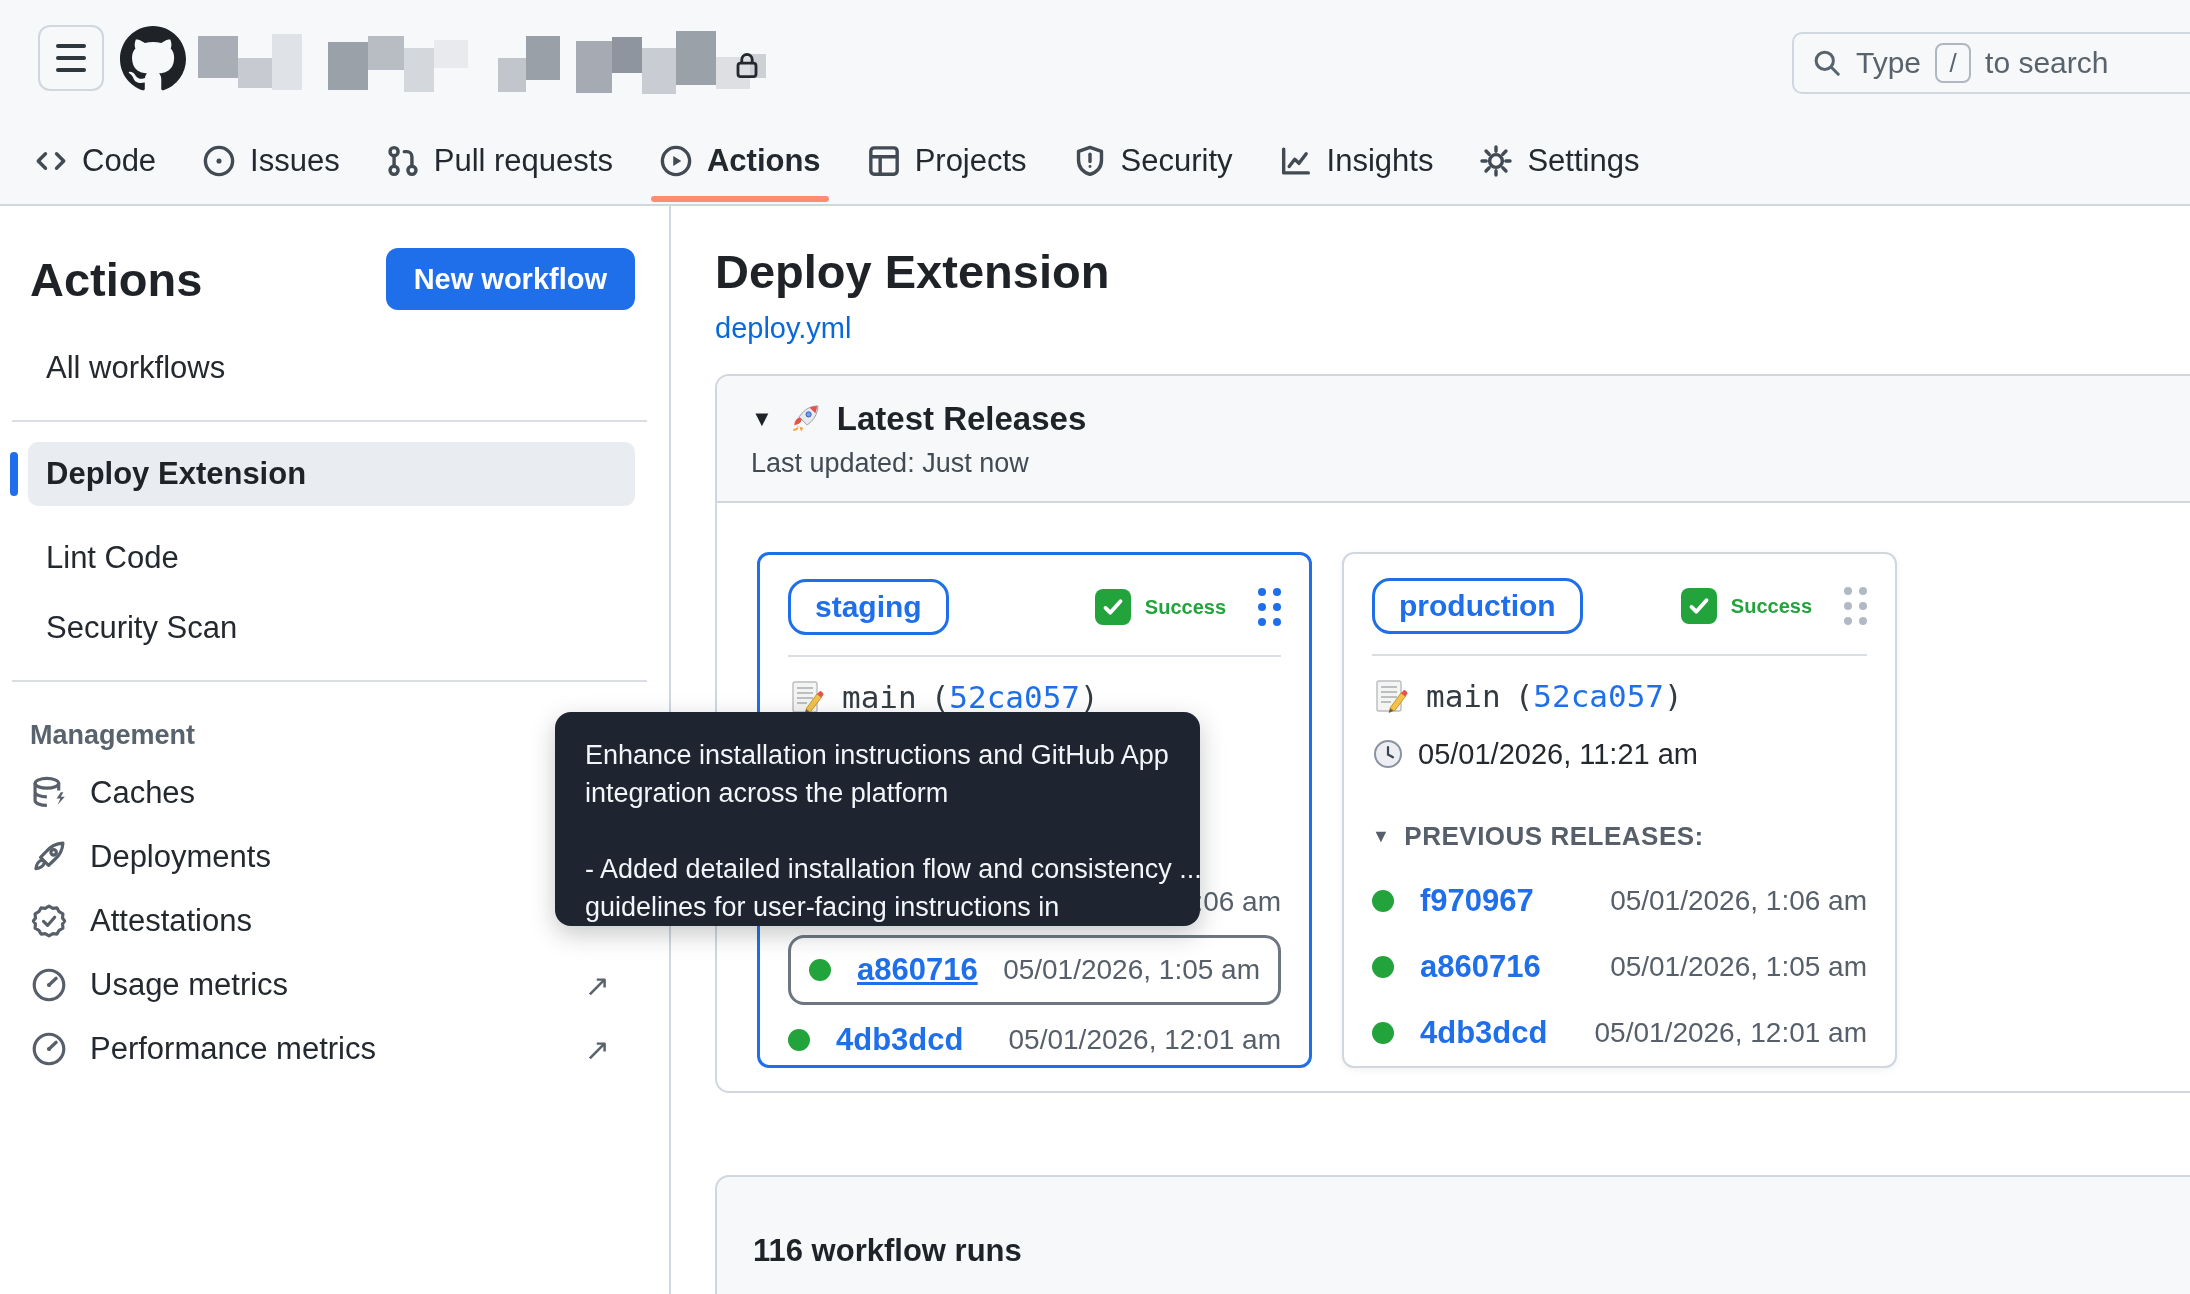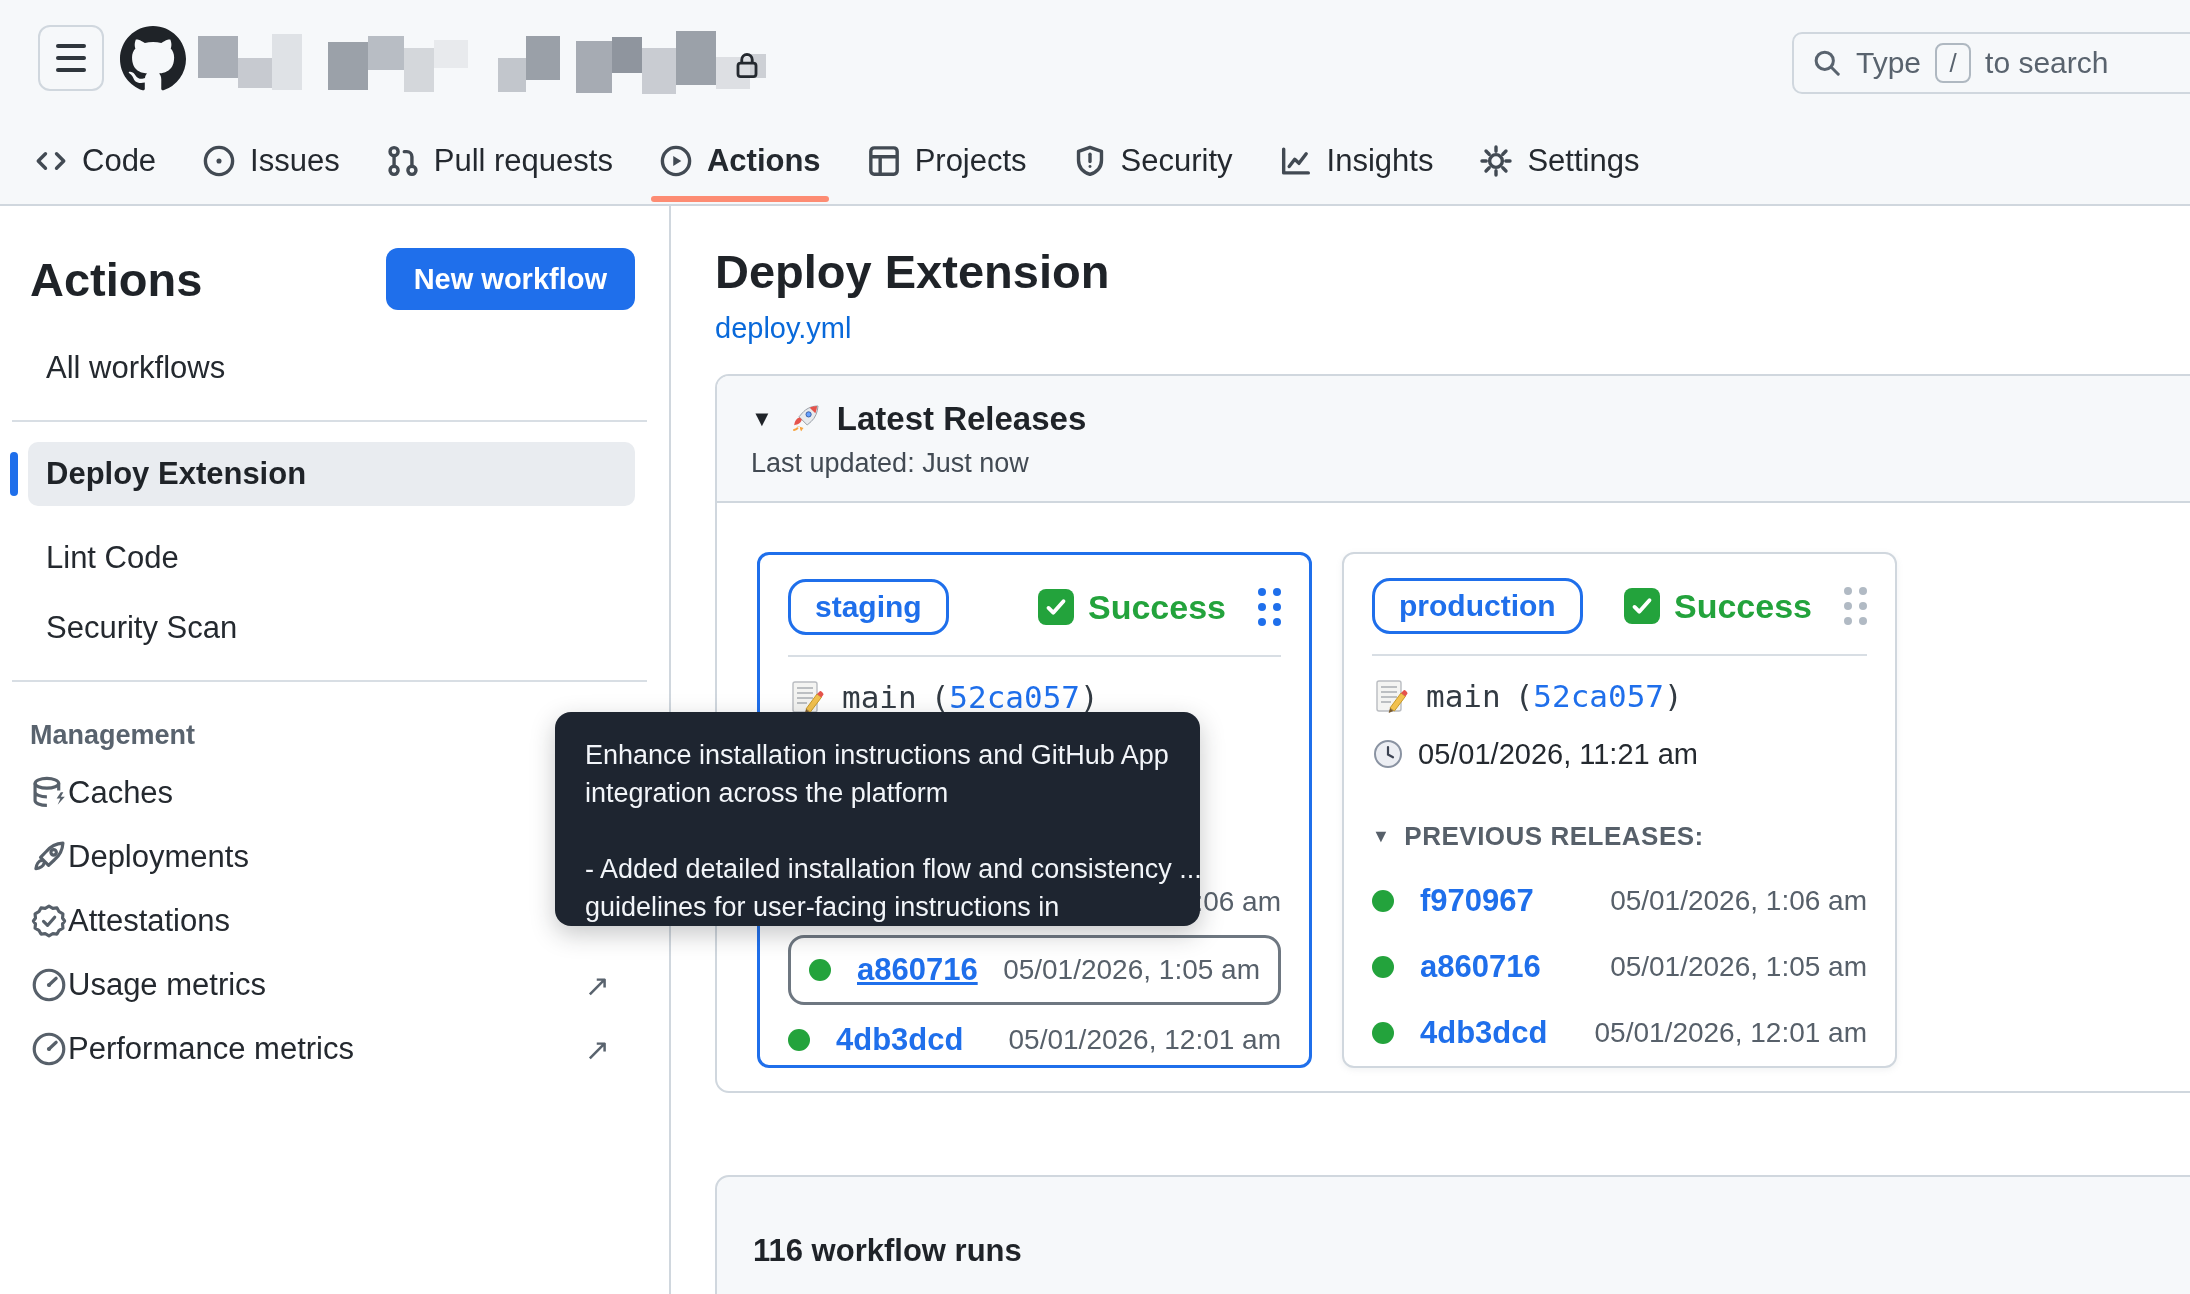--- a/index.html
+++ b/index.html
@@ -30,21 +30,21 @@
   .sb-head{display:flex; align-items:center; justify-content:space-between; margin:0 34px 0 30px;}
   .sb-title{font-size:47px; font-weight:700; color:#1f2328;}
   .btn-primary{height:62px; padding:0 28px; border:none; border-radius:12px; background:#1f6feb; color:#fff; font-size:29px; font-weight:700; font-family:inherit; cursor:pointer;}
   .sb-all{margin:40px 0 0 46px; font-size:31px; color:#24292f; cursor:pointer;}
   .sb-div{border-top:2px solid #d8dee4; margin:34px 22px 0 12px;}
   .wf-selected{position:relative; margin:20px 34px 0 28px; height:64px; background:#e9ecf0; border-radius:10px; display:flex; align-items:center; cursor:pointer;}
   .wf-selected::before{content:""; position:absolute; left:-18px; top:10px; width:8px; height:44px; border-radius:4px; background:#1f6feb;}
   .wf-selected span{padding-left:18px; font-size:31px; font-weight:700; color:#1f2328;}
   .wf-item{margin:34px 16px 0 46px; font-size:31px; color:#24292f; cursor:pointer;}
   .mgmt-label{margin:38px 0 10px 30px; font-size:27px; font-weight:700; color:#59636e;}
-  .mgmt-item{display:flex; align-items:center; margin-left:30px; width:580px; height:64px; cursor:pointer;text-align:center;}
+  .mgmt-item{display:flex; align-items:center; gap:22px; margin-left:30px; width:580px; height:64px; cursor:pointer;text-align:center;}
   .mgmt-item .ic{color:#57606a; flex:none;}
   .mgmt-item .lbl{font-size:31px; color:#24292f;}
   .mgmt-item .ext{margin-left:auto; font-size:30px; color:#59636e;}
   
   .main-title{position:absolute; left:715px; top:244px; font-size:47px; font-weight:700; color:#1f2328;}
   .file-link{position:absolute; left:715px; top:312px; font-size:29px; color:#0969da; text-decoration:none; cursor:pointer;}
   .panel{position:absolute; left:715px; width:1500px; border:2px solid #d0d7de; border-radius:14px; background:#fff; overflow:hidden;}
   .panel.releases{top:374px; height:719px;}
   .panel-head{background:#f6f8fa; border-bottom:2px solid #d0d7de; padding:24px 34px 22px 34px;}
   .ph-row{display:flex; align-items:center; gap:14px;}
@@ -53,21 +53,21 @@
   .ph-sub{margin-top:10px; font-size:27px; color:#424a53;}
   .panel-body{position:relative; height:585px;}
   
   .card{position:absolute; top:49px; width:555px; height:516px; border-radius:12px; background:#fff; padding:24px 28px;}
   .card.staging{left:40px; border:3px solid #1f6feb;}
   .card.production{left:625px; border:2px solid #d0d7de; box-shadow:0 2px 6px rgba(140,149,159,0.12);}
   .card-top{display:flex; align-items:center; justify-content:space-between;}
   .env-pill{border:3px solid #1f6feb; color:#1f6feb; border-radius:18px; padding:8px 24px; font-size:30px; font-weight:700; background:#fff; cursor:pointer;}
   .status{display:flex; align-items:center; gap:14px;}
   .check-box{width:36px; height:36px; border-radius:8px; background:#23a33c; display:flex; align-items:center; justify-content:center;}
-  .status .txt{font-size:34px; font-weight:700; color:#23a33c;}
+  .status .txt{font-size:20px; font-weight:700; color:#23a33c;}
   .grip{display:grid; grid-template-columns:8px 8px; gap:7px; margin-left:18px; cursor:grab;}
   .grip i{width:8px; height:8px; border-radius:50%;}
   .grip.blue i{background:#1f6feb;}
   .grip.gray i{background:#b1bac4;}
   .card-div{border-top:2px solid #d8dee4; margin-top:20px;}
   .commit-row{display:flex; align-items:center; gap:18px; margin-top:22px; font-family:"DejaVu Sans Mono","Liberation Mono",monospace; font-size:31px; color:#333b43;}
   .commit-row .sha{color:#1f6feb;}
   .ts-row{display:flex; align-items:center; gap:14px; margin-top:18px; font-size:29px; color:#24292f; height:44px;}
   .prev-label{display:flex; align-items:center; gap:14px; margin-top:42px; height:36px; font-size:26px; font-weight:700; letter-spacing:0.5px; color:#57606a;}
   .prev-label .caret{font-size:18px; color:#57606a;}

